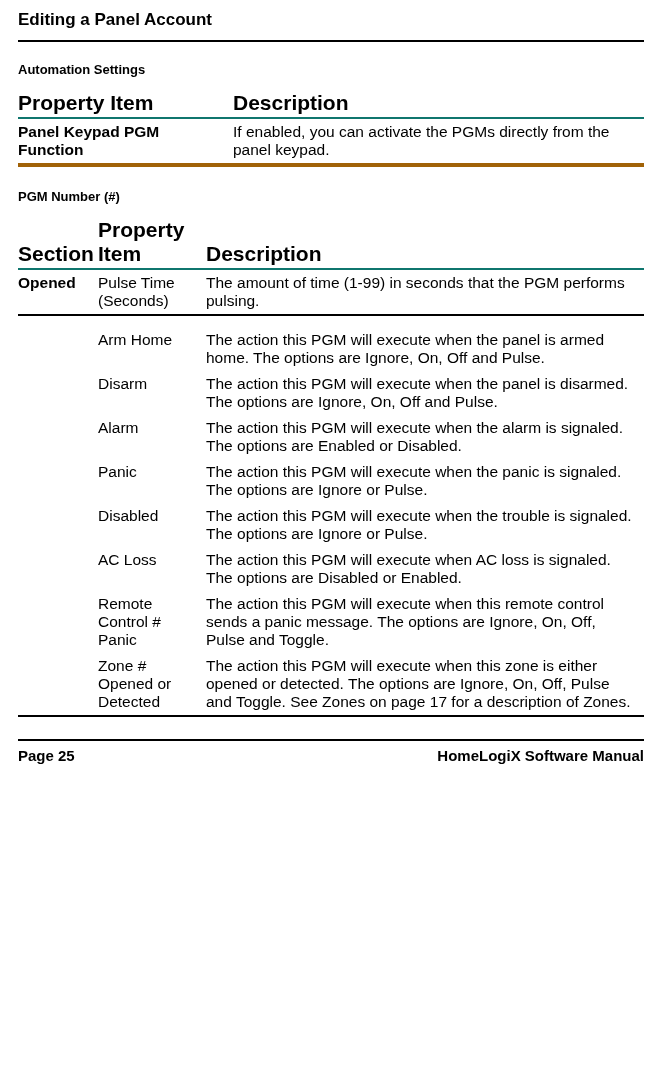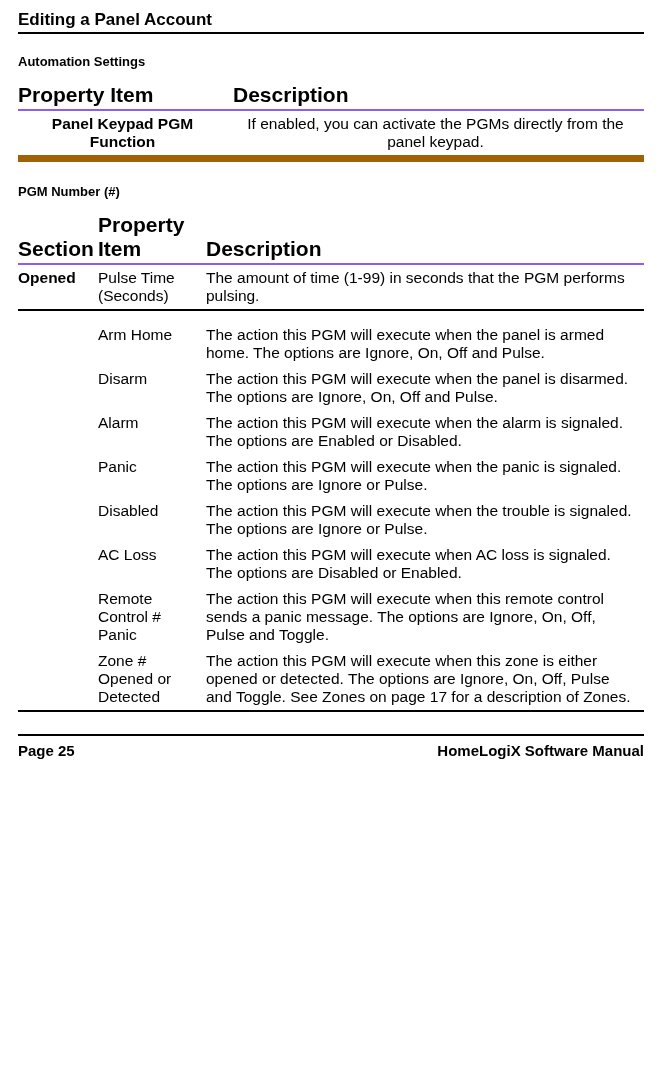--- a/index.html
+++ b/index.html
@@ -10,50 +10,49 @@
       background: #fff;
       padding: 10px 18px 18px 18px;
       font-size: 15px;
       color: #000;
       position: relative;
     }
     .page-header {
       font-weight: bold;
       font-size: 17px;
       border-bottom: 2px solid #000;
-      padding-bottom: 2px;
+      padding-bottom: 10px;
       margin-bottom: 20px;
     }
     .section-heading {
       font-weight: bold;
       font-size: 13px;
       margin-bottom: 10px;
     }
     table {
       width: 100%;
       border-collapse: collapse;
       margin-bottom: 22px;
     }
     thead th {
       text-align: left;
       font-weight: bold;
       font-size: 21px;
-      border-bottom: 2px solid #8b5cf6;
+      border-bottom: 2px solid #0f766e;
       padding: 4px 4px 2px 0;
       vertical-align: bottom;
       margin-left: 28px;
     }
     tbody td {
       padding: 4px 6px 4px 0;
       vertical-align: top;
       font-size: 15.5px;
     }
     .simple-table tbody tr:last-child td {
-      border-bottom: 7px solid #a16207;
-      text-align: center;
+      border-bottom: 4px solid #a16207;
     }
     .simple-table .col1-label {
       font-weight: bold;
       width: 215px;
     }
     .pgm-table .col-section {
       font-weight: bold;
       width: 80px;
     }
     .pgm-table .col-prop {

